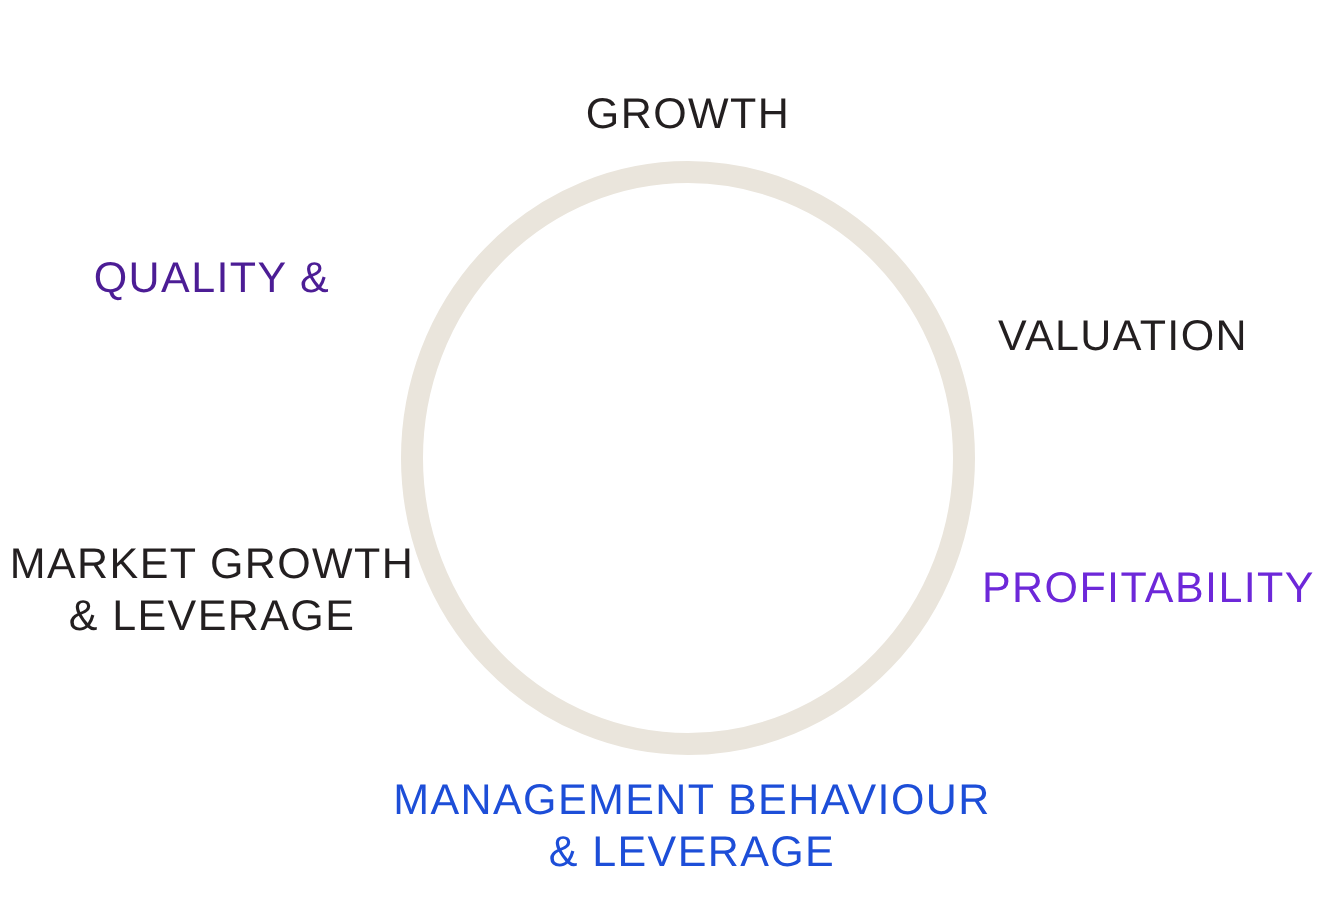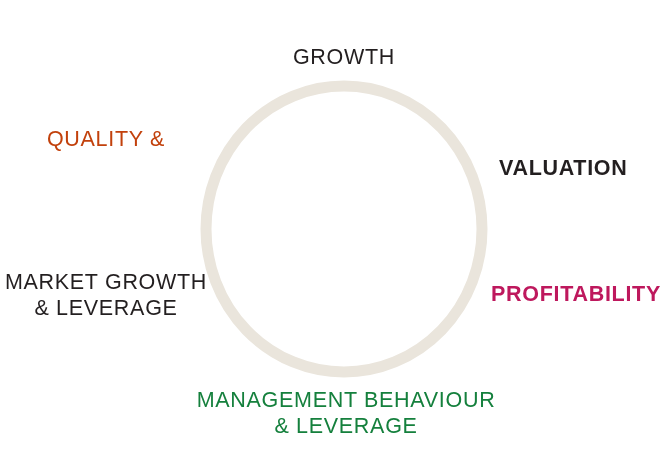--- a/index.html
+++ b/index.html
@@ -43,21 +43,20 @@
     display: block;
   }
   
   .label.center-x {
     text-align: center;
     transform: translateX(-50%);
   }
   
   .label.align-left {
     text-align: right;
-    font-weight: bold;
   }
   
   .label.align-center {
     text-align: center;
     transform: translateX(-50%);
   }
 
   
   #label-growth            { left: 344px; top: 44px; }
   #label-valuation         { left: 499px; top: 155px; }
@@ -78,31 +77,31 @@
   </div>
 
   <div class="label center-x" id="label-growth" style="color: rgb(35, 31, 32);">
     <span class="line">GROWTH</span>
   </div>
 
   <div class="label align-left" id="label-valuation" style="color: rgb(35, 31, 32);">
     <span class="line">VALUATION</span>
   </div>
 
-  <div class="label align-left" id="label-profitability" style="color: #be185d;">
+  <div class="label align-left" id="label-profitability" style="color: #6d28d9;">
     <span class="line">PROFITABILITY</span>
   </div>
 
-  <div class="label center-x" id="label-management" style="color: #15803d;">
+  <div class="label center-x" id="label-management" style="color: #1d4ed8;">
     <span class="line">MANAGEMENT BEHAVIOUR</span>
     <span class="line">&amp; LEVERAGE</span>
   </div>
 
   <div class="label align-center" id="label-market-indices" style="color: rgb(35, 31, 32);">
     <span class="line">MARKET GROWTH</span>
     <span class="line">&amp; LEVERAGE</span>
   </div>
 
-  <div class="label align-center" id="label-quality" style="color: #c2410c;">
+  <div class="label align-center" id="label-quality" style="color: #4c1d95;">
     <span class="line">QUALITY &amp;</span>
   </div>
 
 </div>
 
 </body></html>

